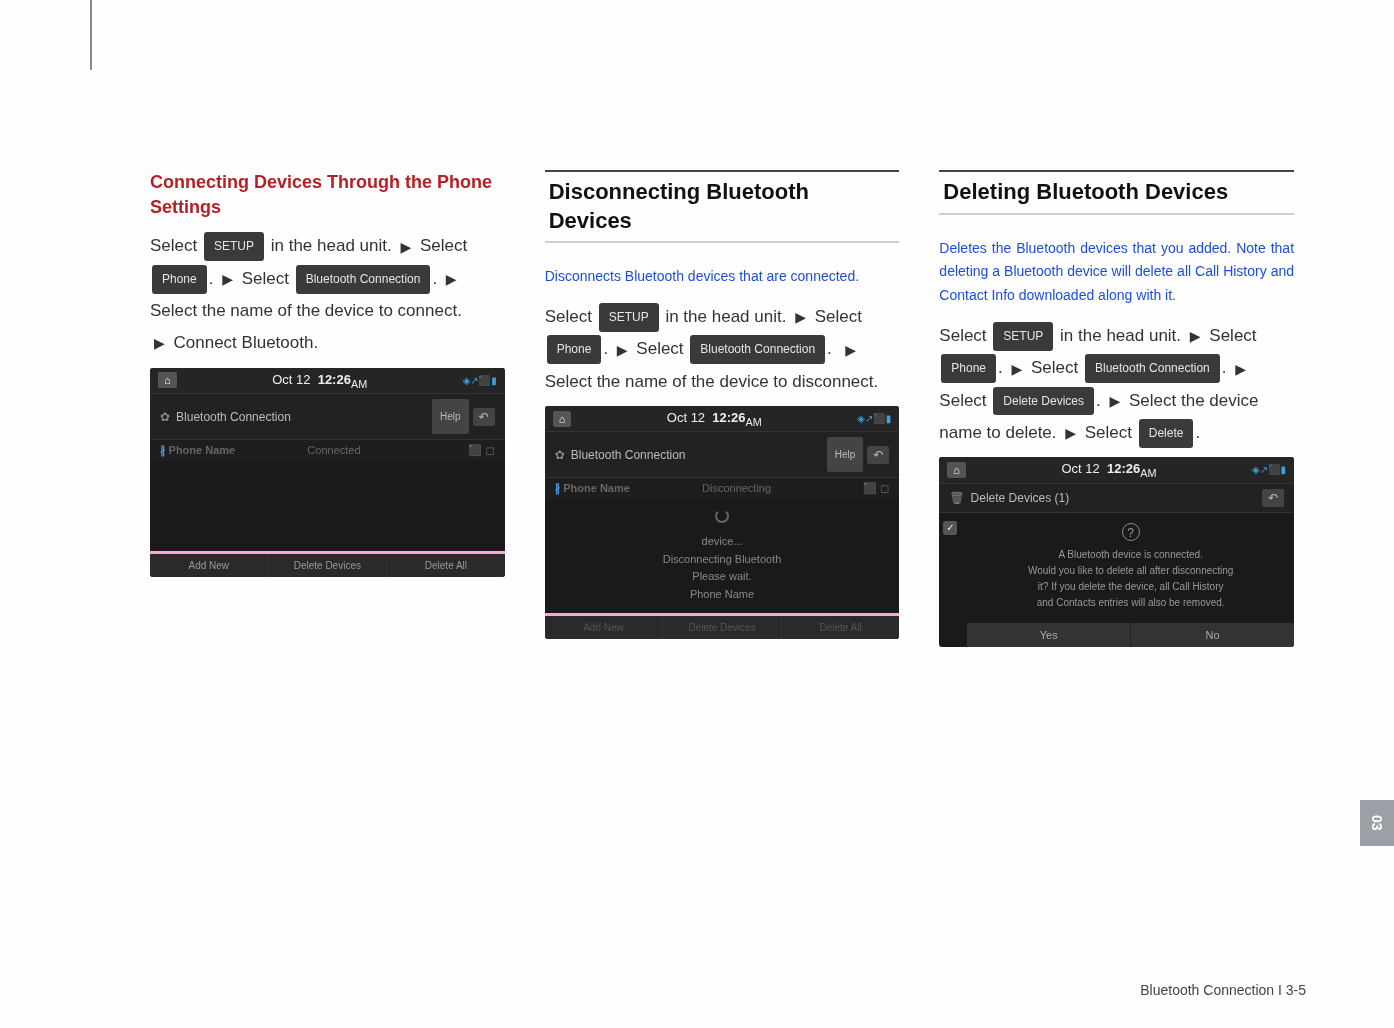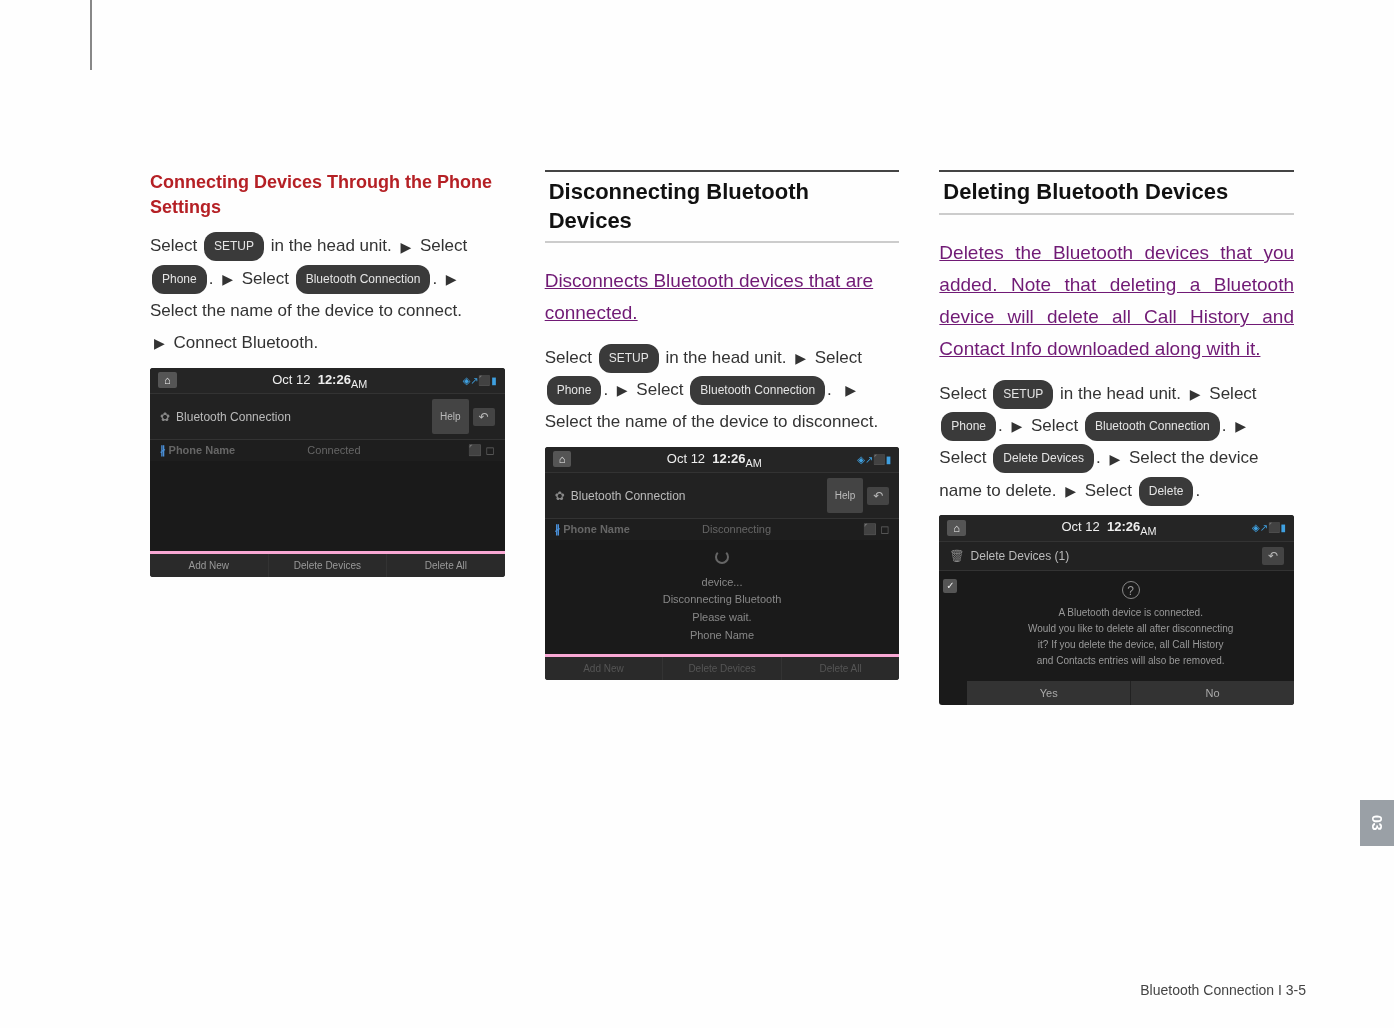--- a/index.html
+++ b/index.html
@@ -50,38 +50,37 @@
       padding: 6px 4px;
       margin-bottom: 22px;
     }
     .section-title-black {
       color: #111;
       font-size: 22px;
       font-weight: bold;
       line-height: 1.3;
     }
     .body-text {
-      font-size: 19px;
+      font-size: 14px;
       line-height: 1.7;
-      color: #701a75;
+      color: #1d4ed8;
       margin-bottom: 12px;
-      text-decoration: underline;
     }
     .instruction-line {
       font-size: 17px;
       line-height: 1.9;
       color: #333;
     }
     .btn-chip {
       display: inline-block;
       background: #3a3a3a;
       color: #e5e5e5;
       font-size: 12px;
       padding: 3px 10px;
-      border-radius: 12px;
+      border-radius: 3px;
       vertical-align: middle;
       margin: 0 2px;
     }
     .tri {
       font-size: 14px;
       margin: 0 4px;
       vertical-align: middle;
     }
     .screenshot {
       width: 100%;

